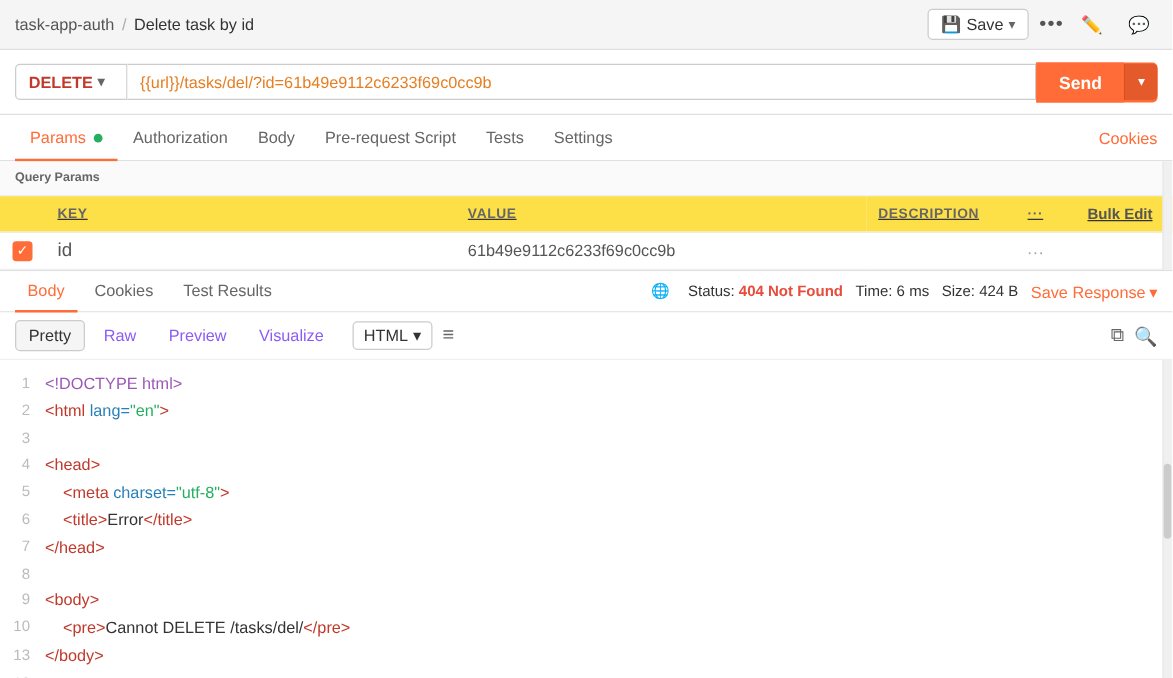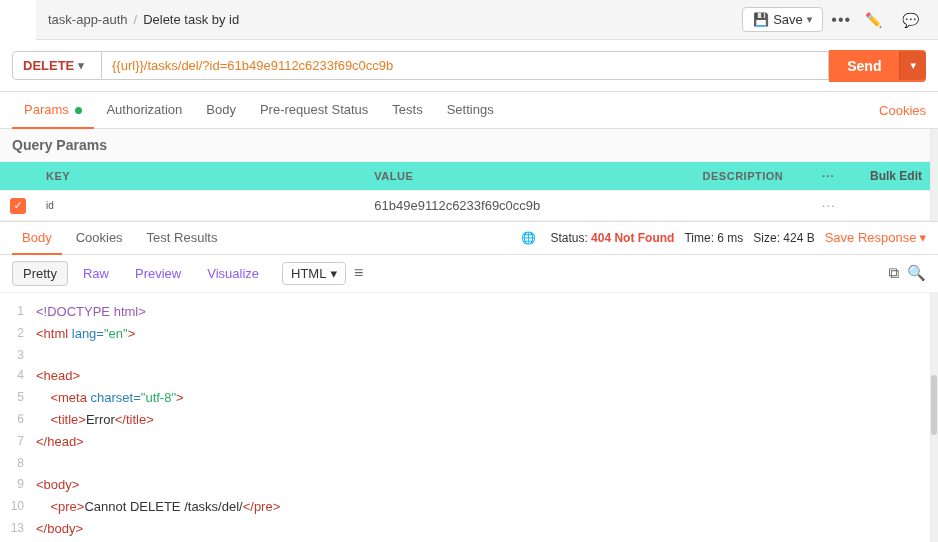--- a/index.html
+++ b/index.html
@@ -3,21 +3,20 @@
   <meta charset="utf-8">
   <style>
     * { box-sizing: border-box; margin: 0; padding: 0; font-family: -apple-system, BlinkMacSystemFont, 'Segoe UI', sans-serif; }
     body { background: #fff; font-size: 13px; color: #333; }
 
     
     .topbar {
       display: flex; align-items: center; justify-content: space-between;
       padding: 6px 12px; background: #f5f5f5; border-bottom: 1px solid #e0e0e0;
       height: 40px;
-      margin-left: 36px;
     }
     .topbar-left { display: flex; align-items: center; gap: 6px; font-size: 13px; color: #555; }
     .topbar-left .breadcrumb-sep { color: #aaa; }
     .topbar-left .request-name { font-weight: 500; color: #333; }
     .topbar-right { display: flex; align-items: center; gap: 8px; }
     .save-btn {
       display: flex; align-items: center; gap: 4px;
       background: #fff; border: 1px solid #ccc; border-radius: 4px;
       padding: 4px 10px; cursor: pointer; font-size: 13px; color: #333;
     }
@@ -63,44 +62,44 @@
       padding: 10px 12px; cursor: pointer; font-size: 13px; color: #666;
       border-bottom: 2px solid transparent; margin-bottom: -1px;
     }
     .tab.active { color: #ff6c37; border-bottom: 2px solid #ff6c37; }
     .tab .badge { color: #ff6c37; font-size: 11px; margin-left: 2px; }
     .tab .dot { width: 7px; height: 7px; background: #27ae60; border-radius: 50%; display: inline-block; margin-left: 3px; vertical-align: middle; }
     .tabs-right { margin-left: auto; color: #ff6c37; cursor: pointer; font-size: 13px; }
 
     
     .section-title {
-      padding: 8px 12px; font-size: 14px; font-weight: 600; color: #666; background: #fafafa;
+      padding: 8px 12px; font-size: 10px; font-weight: 600; color: #666; background: #fafafa;
       border-bottom: 1px solid #eee;
     }
 
     
     .params-table { width: 100%; border-collapse: collapse; }
-    .params-table thead tr { background: #5eead4; }
+    .params-table thead tr { background: #fde047; text-decoration: underline; }
     .params-table th {
       padding: 7px 10px; font-size: 11px; font-weight: 600; color: #666;
       text-align: left; border-bottom: 1px solid #eee; text-transform: uppercase; letter-spacing: 0.5px;
     }
     .params-table th.col-more { width: 40px; text-align: center; }
     .params-table th.col-bulk { text-align: right; padding-right: 16px; color: #555; font-size: 12px; font-weight: 600; text-transform: none; letter-spacing: 0; }
     .params-table td { padding: 6px 10px; border-bottom: 1px solid #f0f0f0; }
     .col-check { width: 36px; }
     .col-key { width: 35%; }
     .col-value { width: 35%; }
     .col-desc { width: auto; }
     .col-more-td { width: 40px; text-align: center; color: #aaa; font-size: 14px; }
     .checkbox-custom {
       width: 16px; height: 16px; background: #ff6c37; border-radius: 3px;
       display: inline-flex; align-items: center; justify-content: center; color: #fff; font-size: 11px;
     }
-    .key-cell { font-size: 10px; color: #555; }
+    .key-cell { font-size: 15px; color: #555; }
     .value-cell { font-size: 13px; color: #555; }
 
     
     .table-wrap { position: relative; overflow: hidden; }
     .scrollbar-right {
       position: absolute; right: 0; top: 0; bottom: 0; width: 8px;
       background: #f0f0f0; border-left: 1px solid #e8e8e8;
     }
 
     
@@ -211,21 +210,21 @@
     <span>Params</span>
     <span class="dot"></span>
   </div>
   <div class="tab">
     <span>Authorization</span>
   </div>
   <div class="tab">
     <span>Body</span>
   </div>
   <div class="tab">
-    <span>Pre-request Status</span>
+    <span>Pre-request Script</span>
   </div>
   <div class="tab">
     <span>Tests</span>
   </div>
   <div class="tab">
     <span>Settings</span>
   </div>
   <div class="tabs-right">Cookies</div>
 </div>
 

